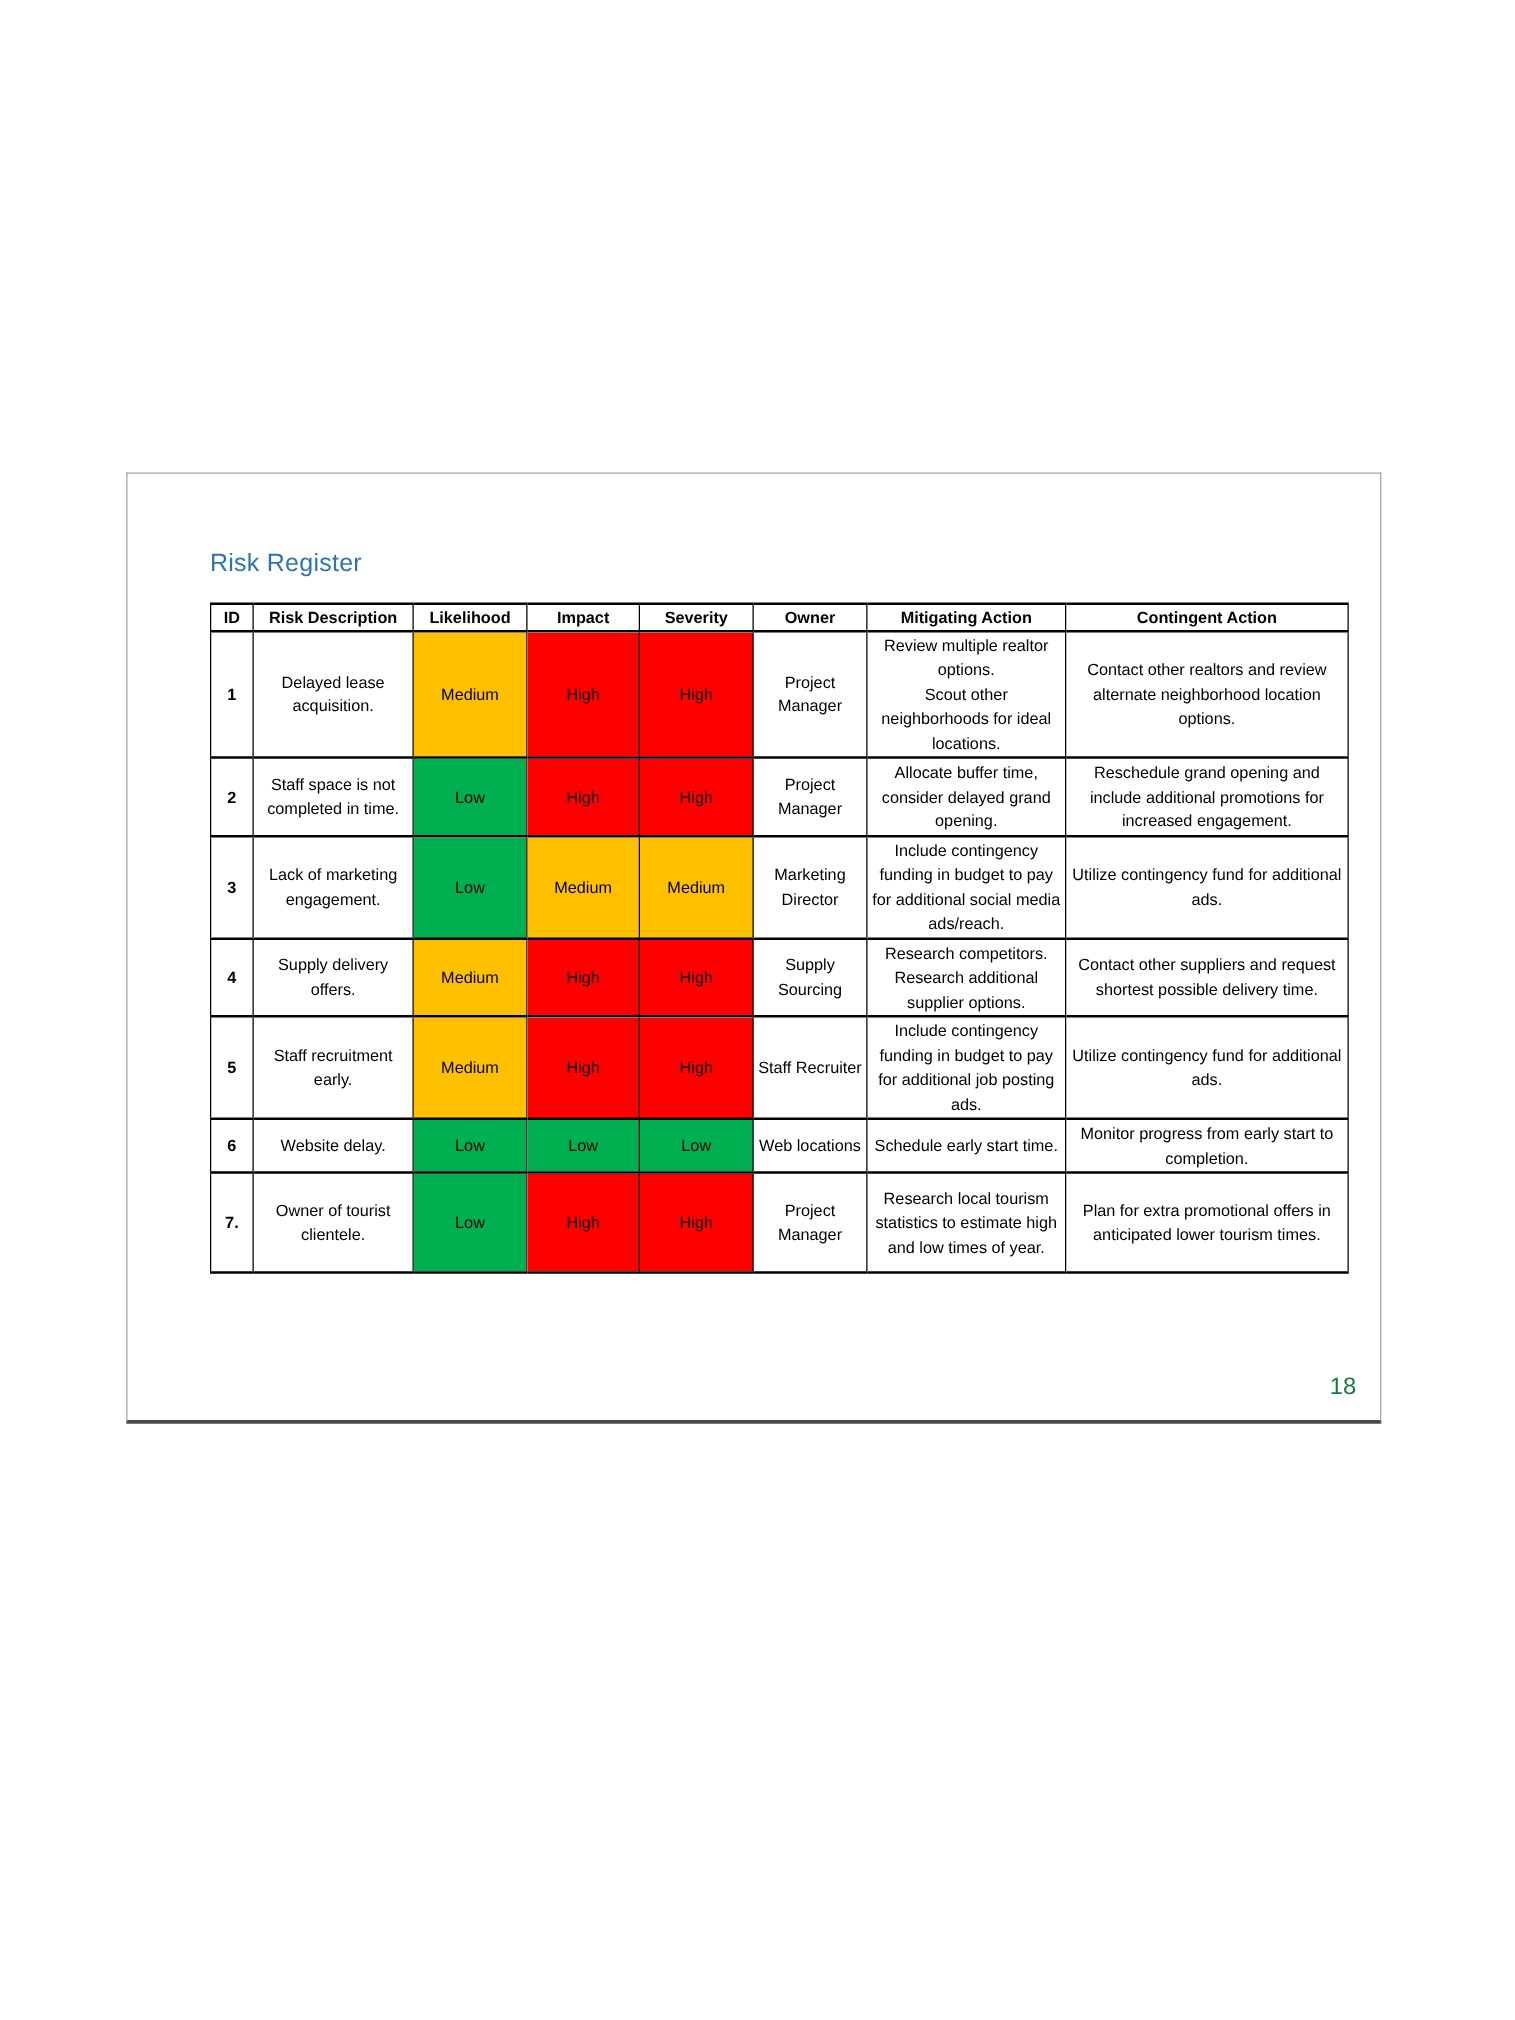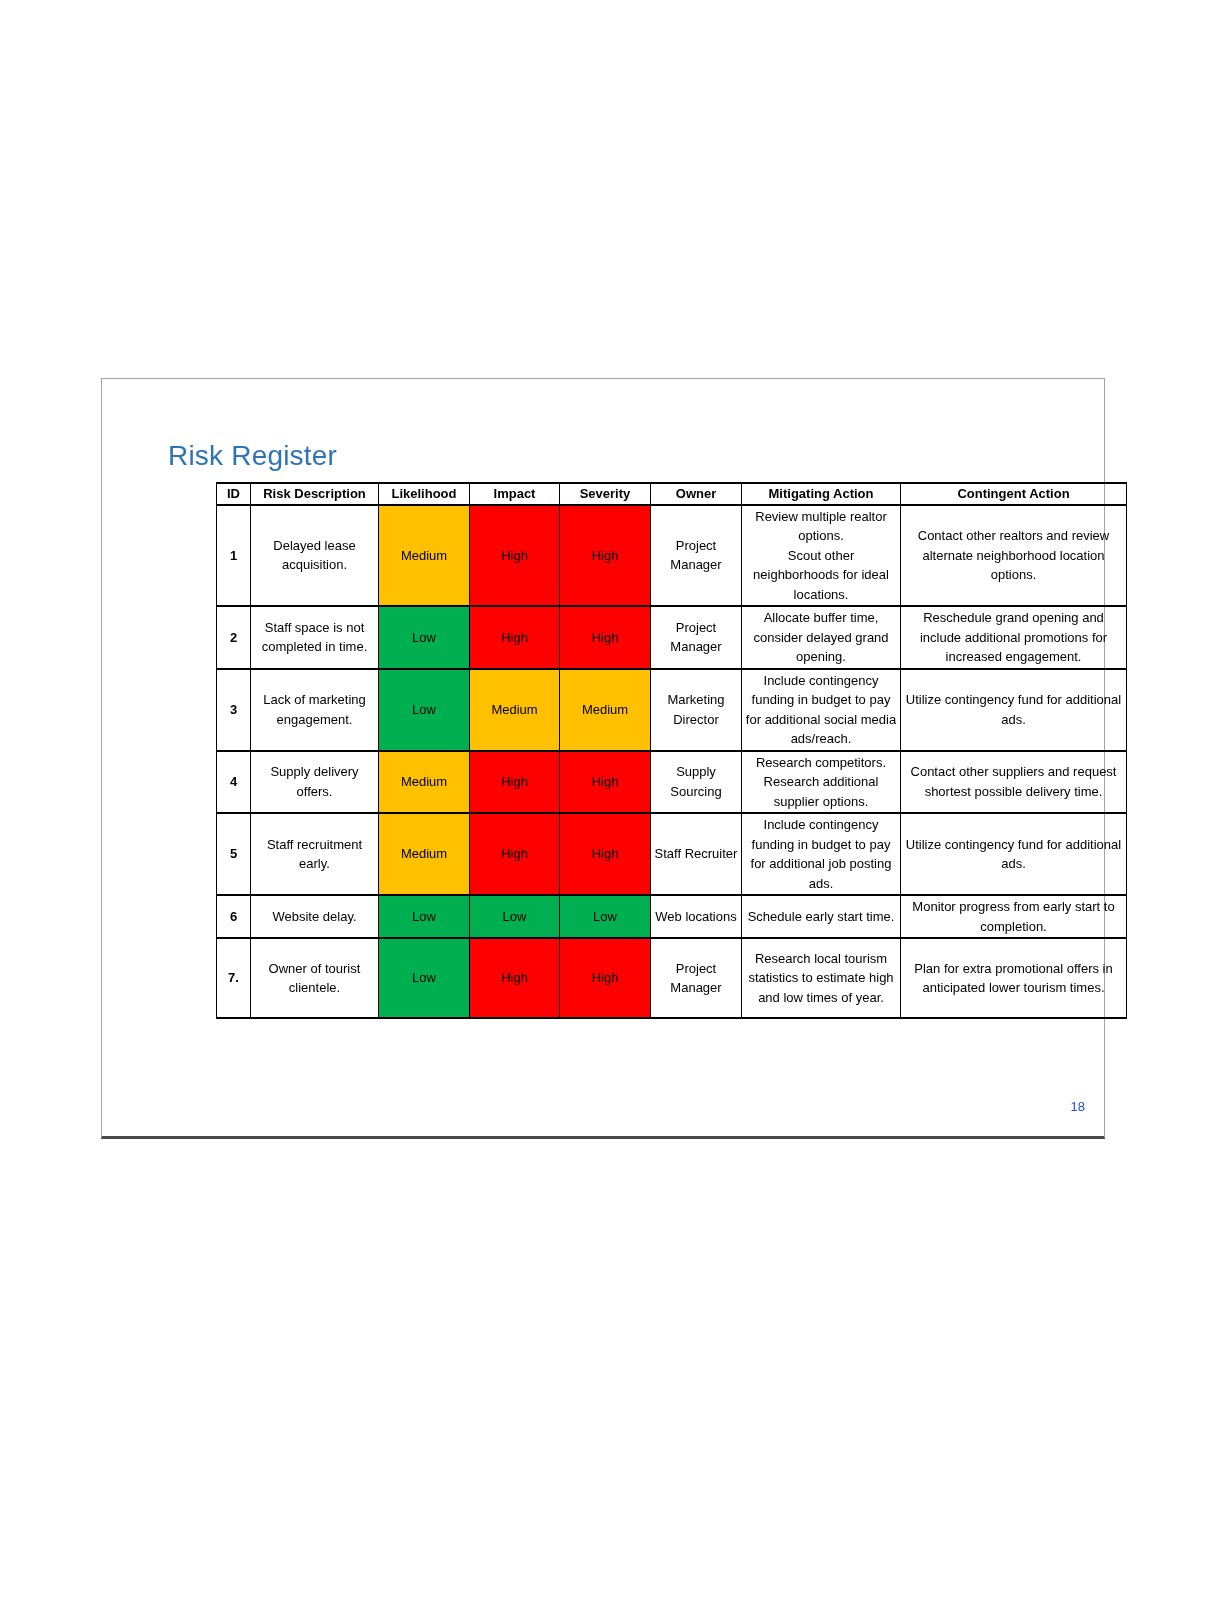--- a/index.html
+++ b/index.html
@@ -14,32 +14,31 @@
     position: absolute;
     left: 101px; top: 378px;
     width: 1004px; height: 761px;
     background: #ffffff;
     border: 1px solid #a3a3a3;
     border-bottom: 3px solid #4a4a4a;
   }
   .doc-title {
     position: absolute;
     left: 66px; top: 61px;
-    font-size: 28px;
+    font-size: 20px;
     font-weight: 400;
     color: #2E74B5;
     letter-spacing: 0.2px;
   }
   table.risk-table {
     position: absolute;
     left: 66px; top: 103px;
     border-collapse: collapse;
     table-layout: fixed;
     width: 910px;
-    margin-left: 48px;
   }
   th, td {
     border: solid #000000;
     border-width: 2px 1px;
     text-align: center;
     vertical-align: middle;
     font-size: 13px;
     line-height: 19.5px;
     padding: 1px 3px;
     white-space: pre-line;
@@ -50,22 +49,22 @@
   tbody tr:nth-child(1) { height: 100px; }
   tbody tr:nth-child(2) { height: 60px; }
   tbody tr:nth-child(3) { height: 80px; }
   tbody tr:nth-child(4) { height: 60px; }
   tbody tr:nth-child(5) { height: 80px; }
   tbody tr:nth-child(6) { height: 40px; }
   tbody tr:nth-child(7) { height: 80px; }
   .page-number {
     position: absolute;
     right: 19px; top: 720px;
-    font-size: 13px;
-    color: #1d4ed8;
+    font-size: 19px;
+    color: #15803d;
   }
 </style>
 </head>
 <body>
 
 <div class="doc-page">
   <h2 class="doc-title">Risk Register</h2>
 
   <table class="risk-table">
     <colgroup>

